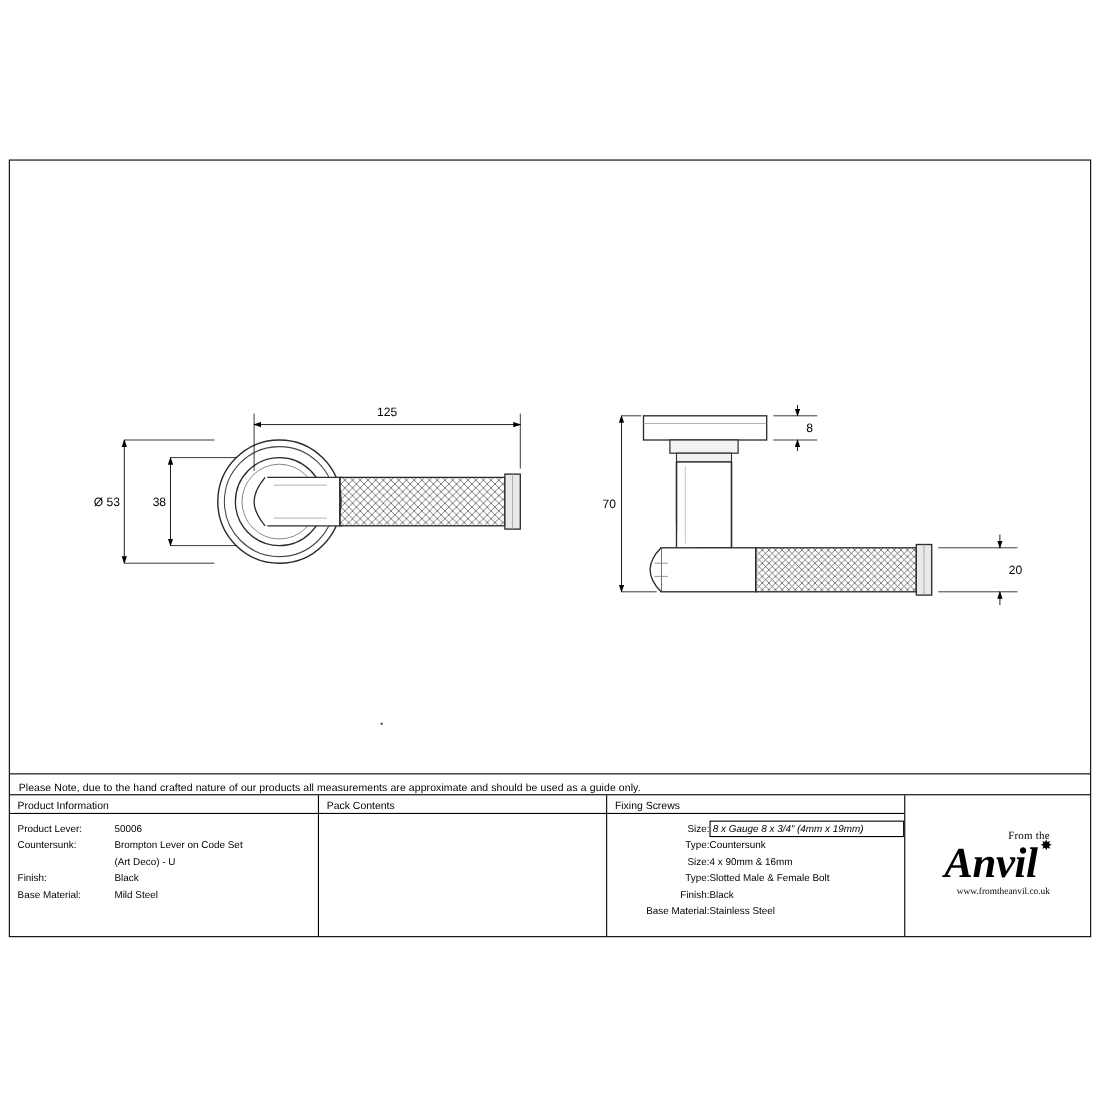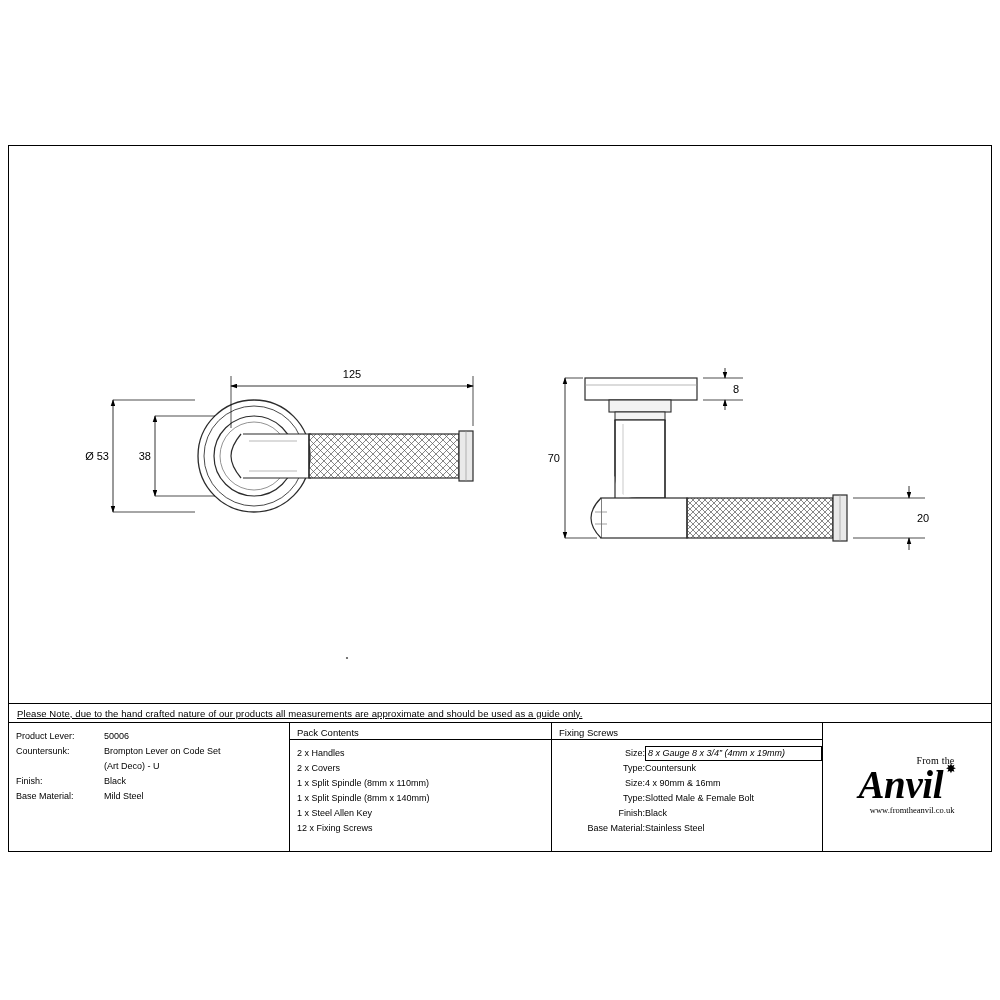--- a/index.html
+++ b/index.html
@@ -36,22 +36,21 @@
   
   #note-row {
     position: absolute;
     left: 0;
     top: 557px;
     width: 982px;
     height: 19px;
     border-top: 1px solid #000;
     box-sizing: border-box;
     display: flex;
-    align-items: center;
-    text-decoration: underline;
+    align-items: flex-end;
   }
   #note-row .note-text {
     font-size: 9.5px;
     padding-left: 8px;
     letter-spacing: .01em;
   }
   
   #info-row {
     position: absolute;
     left: 0;
@@ -245,20 +244,21 @@
     </svg>
   </div>
 
   <div id="note-row">
     <span class="note-text">Please Note, due to the hand crafted nature of our products all measurements are approximate and should be used as a guide only.</span>
   </div>
 
   <div id="info-row">
 
     <div class="info-col col-product">
+      <div class="col-head">Product Information</div>
       <div class="col-body">
         <div class="kv">
           <span class="k">Product Lever:</span>
           <span class="v">50006</span>
         </div>
         <div class="kv">
           <span class="k">Countersunk:</span>
           <span class="v">Brompton Lever on Code Set</span>
         </div>
         <div class="indent-line">(Art Deco) - U</div>
@@ -268,28 +268,20 @@
         </div>
         <div class="kv">
           <span class="k">Base Material:</span>
           <span class="v">Mild Steel</span>
         </div>
       </div>
     </div>
 
     <div class="info-col col-pack">
       <div class="col-head">Pack Contents</div>
-      <div class="col-body">
-        <div class="plain-line">2 x Handles</div>
-        <div class="plain-line">2 x Covers</div>
-        <div class="plain-line">1 x Split Spindle (8mm x 110mm)</div>
-        <div class="plain-line">1 x Split Spindle (8mm x 140mm)</div>
-        <div class="plain-line">1 x Steel Allen Key</div>
-        <div class="plain-line">12 x Fixing Screws</div>
-      </div>
     </div>
 
     <div class="info-col col-fixing">
       <div class="col-head">Fixing Screws</div>
       <div class="col-body">
         <div class="kv kv-fix">
           <span class="k">Size:</span>
           <span class="v" style="border:1px solid #000;padding:0 2px;line-height:13px;display:inline-block;font-style:italic;">8 x Gauge 8 x 3/4” (4mm x 19mm)</span>
         </div>
         <div class="kv kv-fix">

